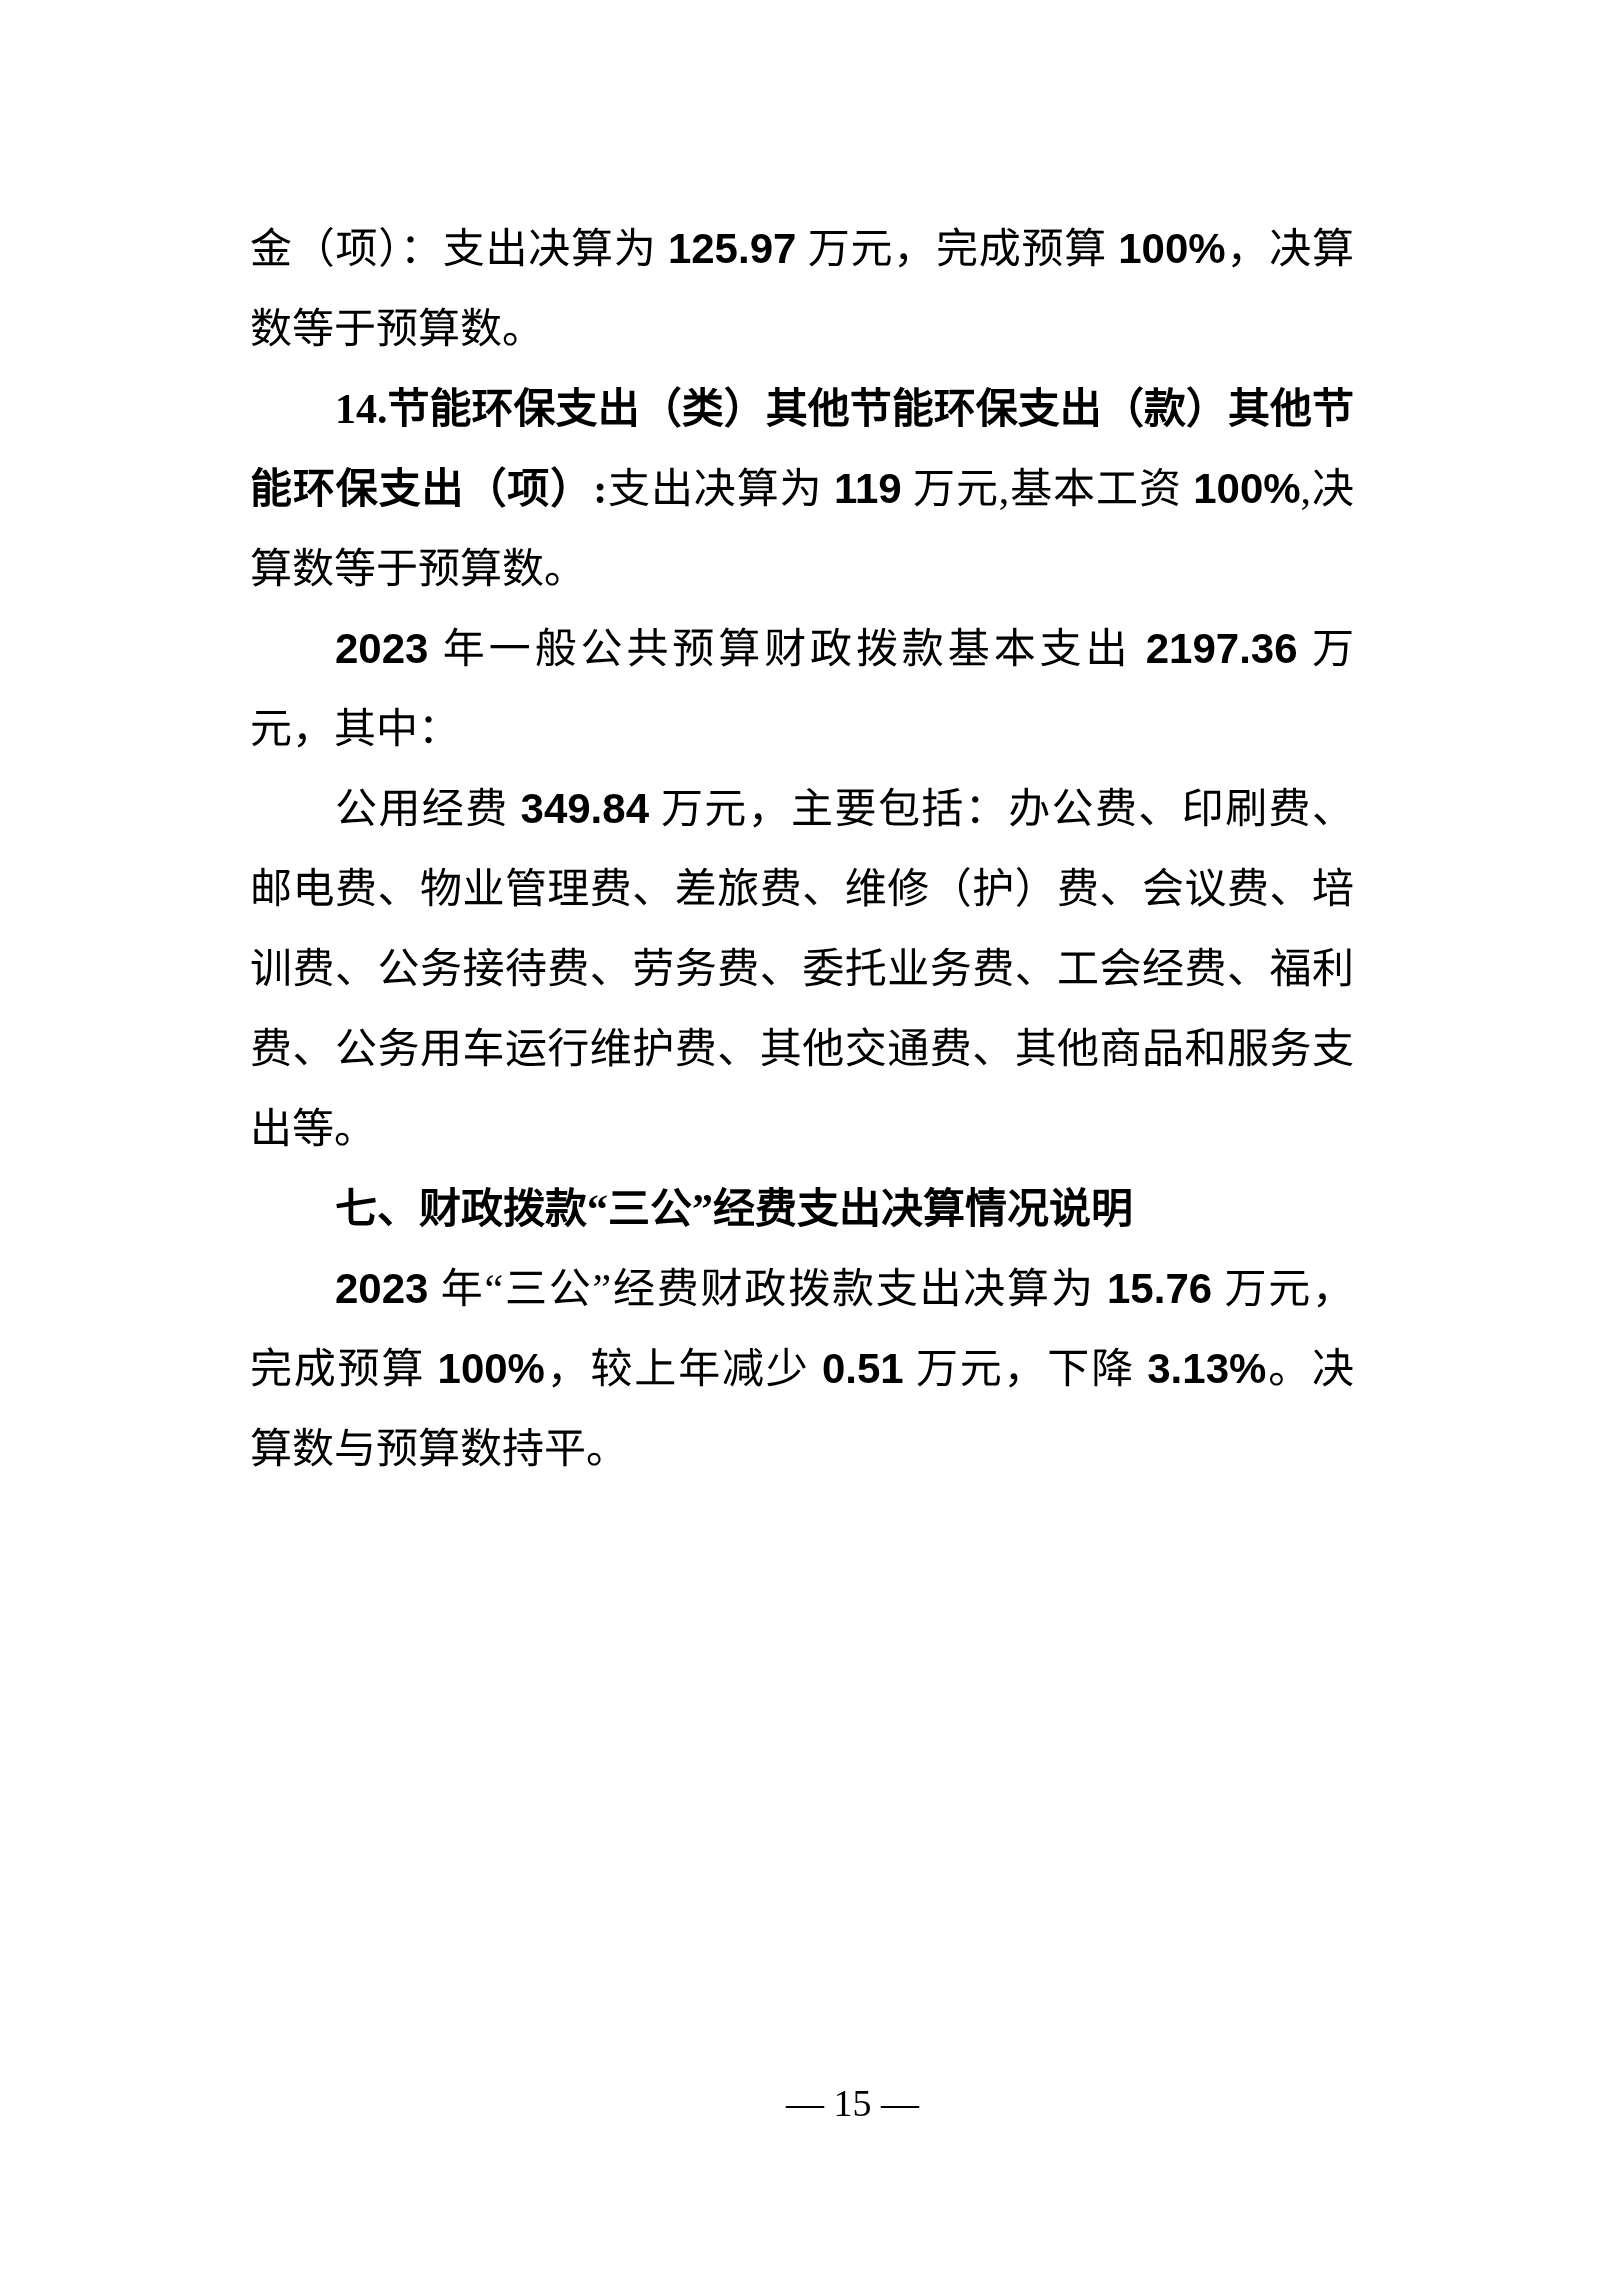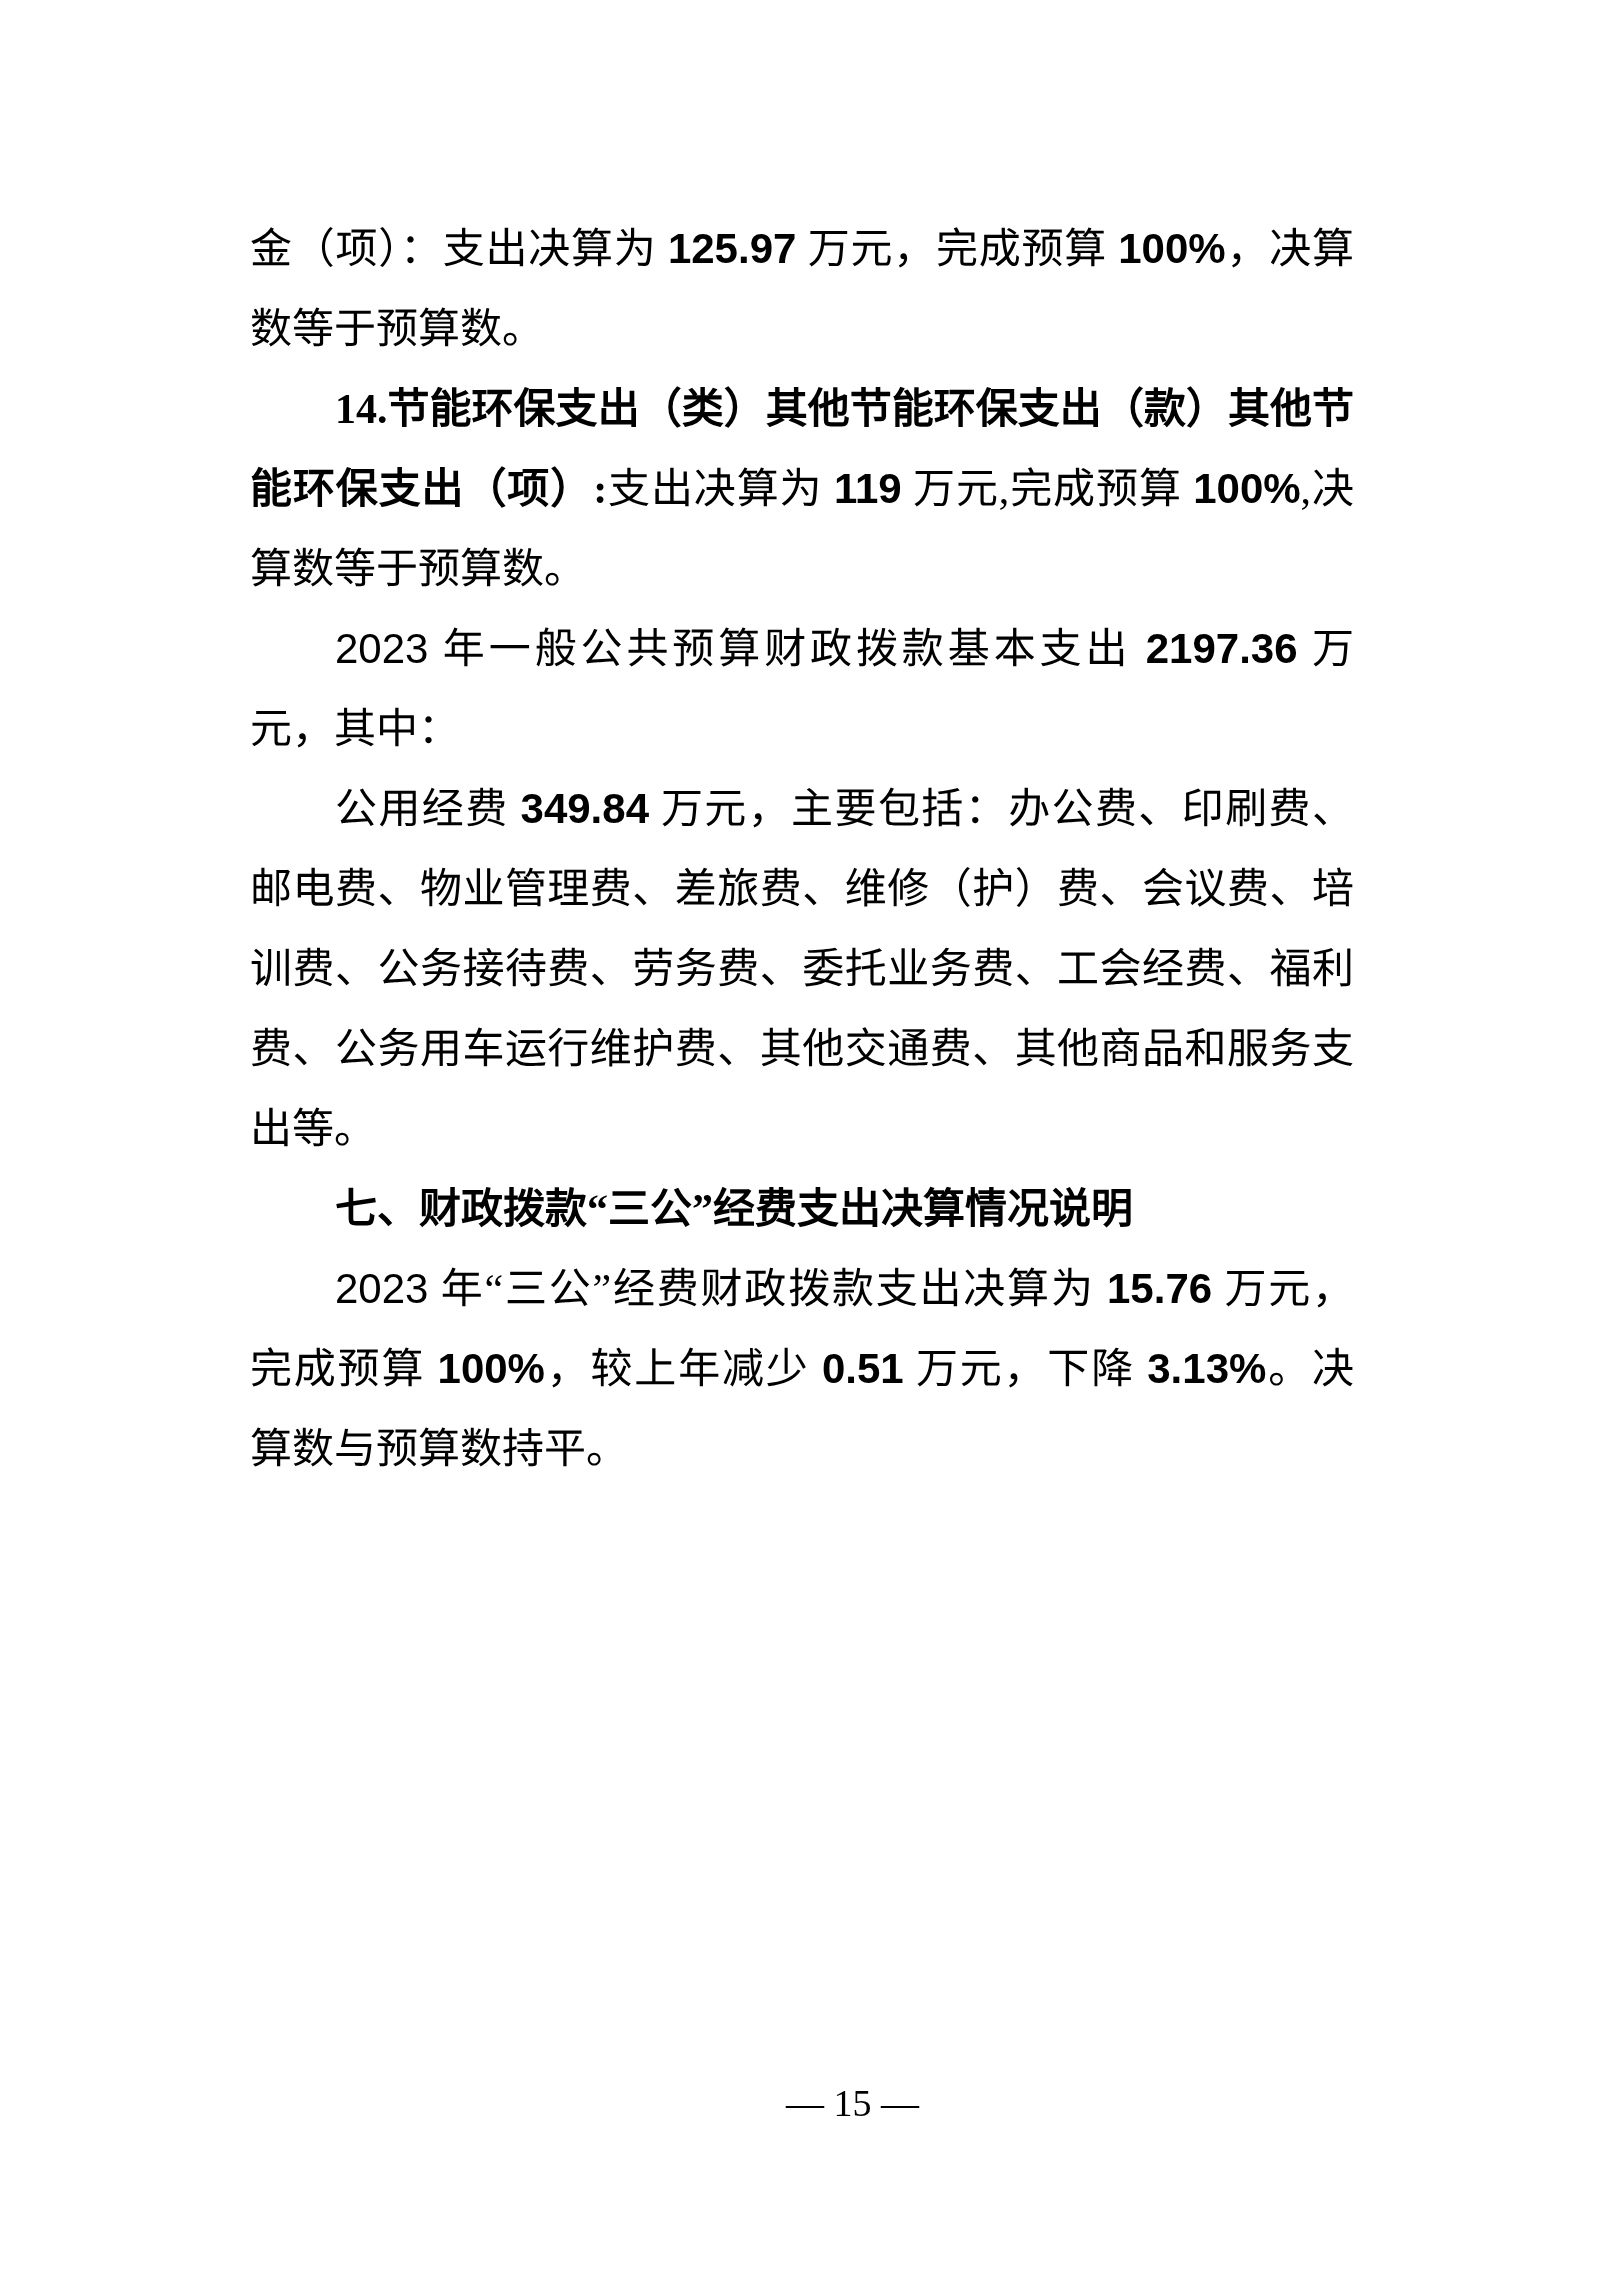--- a/index.html
+++ b/index.html
@@ -45,42 +45,42 @@
     font-weight: 400;
   }
   .bold {
     font-weight: 700;
   }
   .num {
     font-family: "Liberation Sans", "DejaVu Sans", sans-serif;
     font-weight: 600;
   }
   .num.light {
-    font-weight: 400;
+    font-weight: 700;
   }
   .page-footer {
     position: absolute;
     left: 0;
     top: 2077px;
     width: 1623px;
     text-align: center;
     font-size: 38px;
     line-height: 52px;
     font-family: "Liberation Serif", "DejaVu Serif", serif;
     font-weight: 400;
     padding-left: 41px;
   }
 </style>
 </head>
 <body>
 
 <div class="page">
   <div class="doc-body">
       <p class=""><span class="run">金（项）：支出决算为 </span><span class="run num">125.97</span><span class="run"> 万元，完成预算 </span><span class="run num">100%</span><span class="run">，决算数等于预算数。</span></p>
-      <p class="indent"><span class="run bold">14.节能环保支出（类）其他节能环保支出（款）其他节能环保支出（项）:</span><span class="run">支出决算为 </span><span class="run num">119</span><span class="run"> 万元,完成预算 </span><span class="run num">100%</span><span class="run">,决算数等于预算数。</span></p>
+      <p class="indent"><span class="run bold">14.节能环保支出（类）其他节能环保支出（款）其他节能环保支出（项）:</span><span class="run">支出决算为 </span><span class="run num">119</span><span class="run"> 万元,基本工资 </span><span class="run num">100%</span><span class="run">,决算数等于预算数。</span></p>
       <p class="indent"><span class="run num light">2023</span><span class="run"> 年一般公共预算财政拨款基本支出 </span><span class="run num">2197.36</span><span class="run"> 万元，其中：</span></p>
       <p class="indent"><span class="run">公用经费 </span><span class="run num">349.84</span><span class="run"> 万元，主要包括：办公费、印刷费、邮电费、物业管理费、差旅费、维修（护）费、会议费、培训费、公务接待费、劳务费、委托业务费、工会经费、福利费、公务用车运行维护费、其他交通费、其他商品和服务支出等。</span></p>
       <p class="indent"><span class="run bold">七、财政拨款“三公”经费支出决算情况说明</span></p>
       <p class="indent"><span class="run num light">2023</span><span class="run"> 年“三公”经费财政拨款支出决算为 </span><span class="run num">15.76</span><span class="run"> 万元，完成预算 </span><span class="run num">100%</span><span class="run">，较上年减少 </span><span class="run num">0.51</span><span class="run"> 万元，下降 </span><span class="run num">3.13%</span><span class="run">。决算数与预算数持平。</span></p>
     </div>
   <div class="page-footer">
     <span>— 15 —</span>
   </div>
 </div>
 

